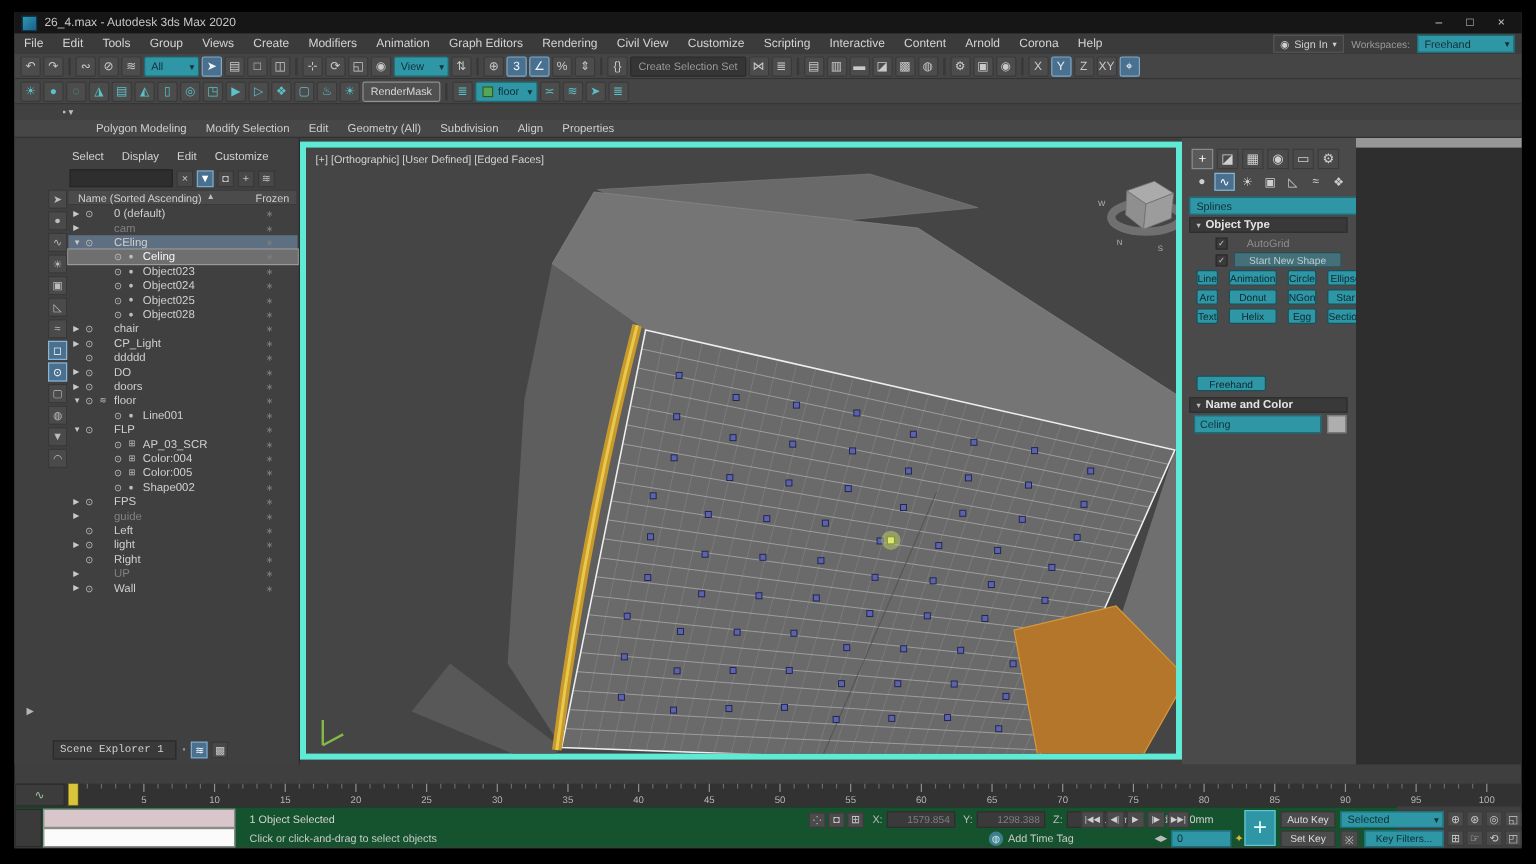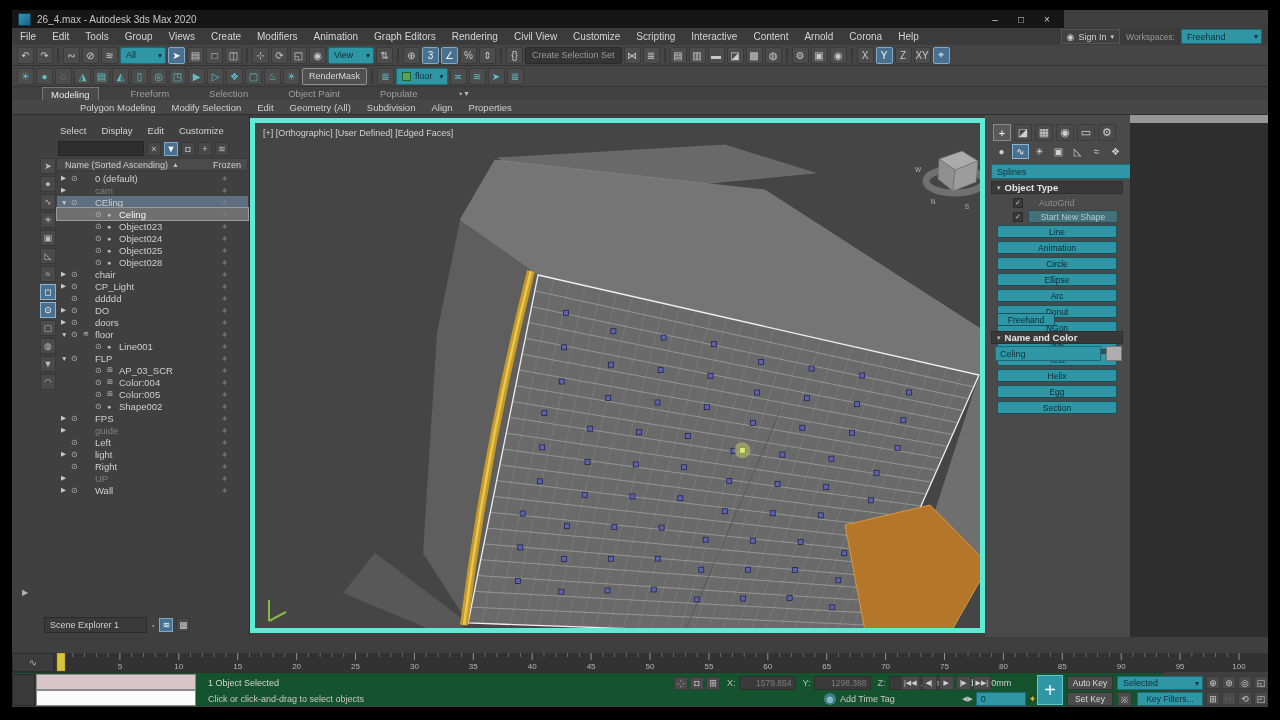--- a/index.html
+++ b/index.html
@@ -1,21 +1,21 @@
 <!DOCTYPE html>
 <html><head>
 <meta charset="utf-8">
 <style>
   html,body{margin:0;padding:0;background:#000;width:1280px;height:720px;overflow:hidden;
     font-family:"Liberation Sans", sans-serif; -webkit-font-smoothing:antialiased;}
   #stage{position:relative;width:1280px;height:720px;background:#000;}
   .abs{position:absolute;}
   
   #appbg{left:12px;top:10px;width:1256px;height:697px;background:#3f3f3f;}
-  #titlebar{left:12px;top:10px;width:1052px;height:18px;background:#161616;display:flex;align-items:center;color:#c6c6c6;font-size:10px;}
+  #titlebar{left:12px;top:10px;width:1256px;height:18px;background:#161616;display:flex;align-items:center;color:#c6c6c6;font-size:10px;}
   #appicon{width:11px;height:11px;margin:0 6px 0 6px;background:linear-gradient(135deg,#2e9ab0,#1b5f8a);border:1px solid #0e3a52;}
   #wincontrols{position:absolute;right:4px;top:0;height:18px;display:flex;}
   #wincontrols span{width:26px;height:18px;display:flex;align-items:center;justify-content:center;color:#cfcfcf;font-size:10px;}
   
   #menubar{left:12px;top:28px;width:1256px;height:17px;background:#3b3b3b;border-bottom:1px solid #2d2d2d;display:flex;align-items:center;color:#d4d4d4;font-size:10px;}
   .mitem{padding:0 8px;}
   #menuright{position:absolute;right:6px;top:1px;height:15px;display:flex;align-items:center;gap:6px;}
   #signin{display:flex;align-items:center;gap:4px;color:#cfcfcf;font-size:9px;border:1px solid #555;padding:0 5px;height:13px;background:#404040;}
   #wslabel{color:#9a9a9a;font-size:8.5px;}
   .tealdd{background:#2f96a5;border:1px solid #1d6b77;color:#0f3038;font-size:9px;height:13px;display:flex;align-items:center;padding:0 14px 0 5px;position:relative;min-width:60px;}
@@ -58,41 +58,41 @@
   .xrow .ey{width:12px;font-size:8px;color:#bdbdbd;flex:0 0 auto;}
   .xrow .dt{width:12px;font-size:7px;color:#bdbdbd;flex:0 0 auto;}
   .xrow .lb{white-space:nowrap;}
   .xrow.lvl1{padding-left:28px;}
   .xrow .frz{position:absolute;right:20px;color:#7e7e7e;font-size:8px;}
   .xrow.dim .lb{color:#818181;}
   .xrow.hlp{background:#5d6f80;}
   .xrow.hlc{background:#6f6f6f;outline:1px solid #9b9b9b;}
   .xrow.hlc .lb{color:#f5f5f5;}
   #xfooter{position:absolute;left:32px;top:502px;display:flex;align-items:center;gap:5px;}
-  #xfooterbox{width:96px;height:14px;background:#3a3a3a;border:1px solid #2a2a2a;color:#cfcfcf;font-size:9px;display:flex;align-items:center;padding-left:5px;}
+  #xfooterbox{width:96px;height:14px;background:#3a3a3a;border:1px solid #2a2a2a;color:#cfcfcf;font-size:9px;display:flex;align-items:center;padding-left:5px;font-family:Liberation Mono, monospace;}
   #collapsearrow{position:absolute;left:10px;top:473px;color:#b5b5b5;font-size:8px;}
   
   #viewport{left:250px;top:118px;width:735px;height:515px;background:#454545;border:5px solid #5eead4;box-sizing:border-box;overflow:hidden;}
   #vplabel{position:absolute;left:8px;top:5px;color:#d2d2d2;font-size:9px;}
   
   #cmdpanel{left:985px;top:115px;width:145px;height:522px;background:#4a4a4a;box-sizing:border-box;}
   #cpicons1{position:absolute;left:8px;top:9px;display:flex;gap:3px;}
   .cpic{width:18px;height:17px;display:flex;align-items:center;justify-content:center;background:#4a4a4a;border:1px solid #3c3c3c;color:#cfcfcf;font-size:11px;box-sizing:border-box;}
   .cpic.a{background:#5a5a5a;border-color:#8a8a8a;color:#fff;}
   #cpicons2{position:absolute;left:8px;top:29px;display:flex;gap:2px;}
   .cpic2{width:17px;height:15px;display:flex;align-items:center;justify-content:center;color:#cfcfcf;font-size:10px;border:1px solid transparent;box-sizing:border-box;}
   .cpic2.a{background:#49708e;border-color:#8ab4d4;color:#fff;}
   #cpdd{position:absolute;left:6px;top:49px;width:132px;}
   .roll{position:absolute;left:6px;width:132px;height:13px;background:#393939;border:1px solid #2e2e2e;color:#e4e4e4;font-weight:bold;font-size:9.5px;display:flex;align-items:center;padding:0 5px;gap:4px;box-sizing:border-box;}
   .roll .rarr{font-size:7px;color:#bdbdbd;font-weight:normal;}
   #autogridrow{position:absolute;left:28px;top:83px;display:flex;align-items:center;gap:16px;font-size:9px;color:#8f8f8f;}
   .cb{width:8px;height:8px;background:#3a3a3a;border:1px solid #2a2a2a;color:#c9c9c9;font-size:7px;display:flex;align-items:center;justify-content:center;}
   #startrow{position:absolute;left:28px;top:95px;display:flex;align-items:center;gap:5px;}
   #startbtn{width:88px;height:11px;background:#44707a;border:1px solid #2a4a50;color:#b7ccd1;font-size:8.5px;display:flex;align-items:center;justify-content:center;}
-  #shapegrid{position:absolute;left:12px;top:110px;width:120px;display:grid;grid-template-columns:1fr;column-gap:9px;row-gap:3px;}
+  #shapegrid{position:absolute;left:12px;top:110px;width:120px;display:grid;grid-template-columns:1fr 1fr 1fr 1fr;column-gap:9px;row-gap:3px;}
   .sbtn{height:11px;background:#2f96a5;border:1px solid #15525c;border-radius:2px;color:#0d2930;font-size:8.5px;display:flex;align-items:center;justify-content:center;}
   #freehand{position:absolute;left:12px;top:198px;width:56px;}
   #namerow{position:absolute;left:10px;top:231px;display:flex;align-items:center;gap:5px;}
   #namefield{width:100px;height:13px;background:#2f96a5;border:1px solid #1d6b77;color:#10343c;font-size:9px;display:flex;align-items:center;padding-left:4px;}
   #swatch{width:14px;height:13px;background:#aeaeae;border:1px solid #777;}
   #rightvoid{left:1130px;top:115px;width:138px;height:522px;background:#2e2e2e;}
   #rightstrip{left:1130px;top:115px;width:138px;height:8px;background:#979797;}
   
   #trackrow{left:12px;top:637px;width:1256px;height:16px;background:#393939;border-bottom:1px solid #2c2c2c;box-sizing:border-box;}
   .tkbtn{position:absolute;top:2px;width:11px;height:12px;background:#2f96a5;border:1px solid #1d6b77;color:#0f3038;font-size:7px;display:flex;align-items:center;justify-content:center;}
@@ -244,27 +244,20 @@
       <span class="ti sep"></span>
       <span class="ti">≣</span>
       <span class="ti dd layer">floor</span>
       <span class="ti">≍</span>
       <span class="ti">≋</span>
       <span class="ti">➤</span>
       <span class="ti">≣</span>
     </div>
 
   <div class="abs" id="ribbontabs">
-    <span style="display:flex;gap:24px">
-        <span class="rtab a">Modeling</span>
-        <span class="rtab">Freeform</span>
-        <span class="rtab">Selection</span>
-        <span class="rtab">Object Paint</span>
-        <span class="rtab">Populate</span>
-      </span>
     <span style="color:#bdbdbd;font-size:8px;margin-left:10px">▪ ▾</span>
   </div>
   <div class="abs" id="ribbonsub">
       <span class="rpanel">Polygon Modeling</span>
       <span class="rpanel">Modify Selection</span>
       <span class="rpanel">Edit</span>
       <span class="rpanel">Geometry (All)</span>
       <span class="rpanel">Subdivision</span>
       <span class="rpanel">Align</span>
       <span class="rpanel">Properties</span>

